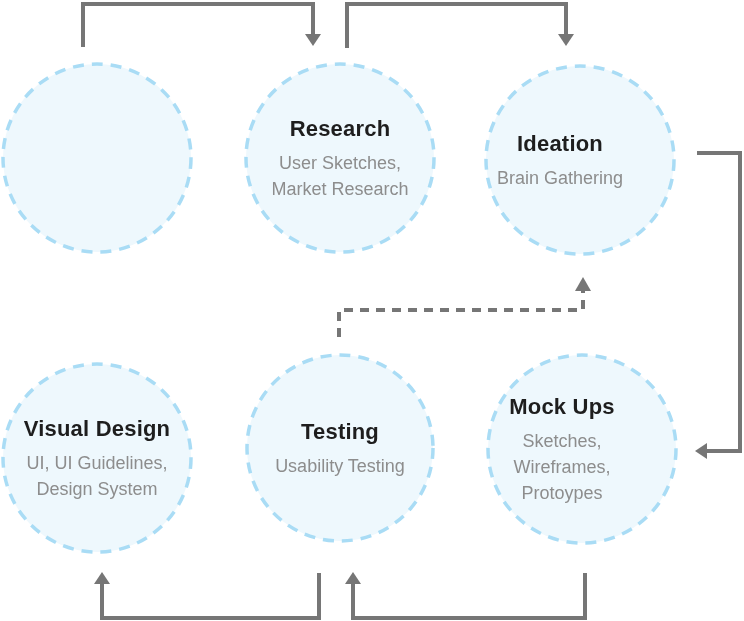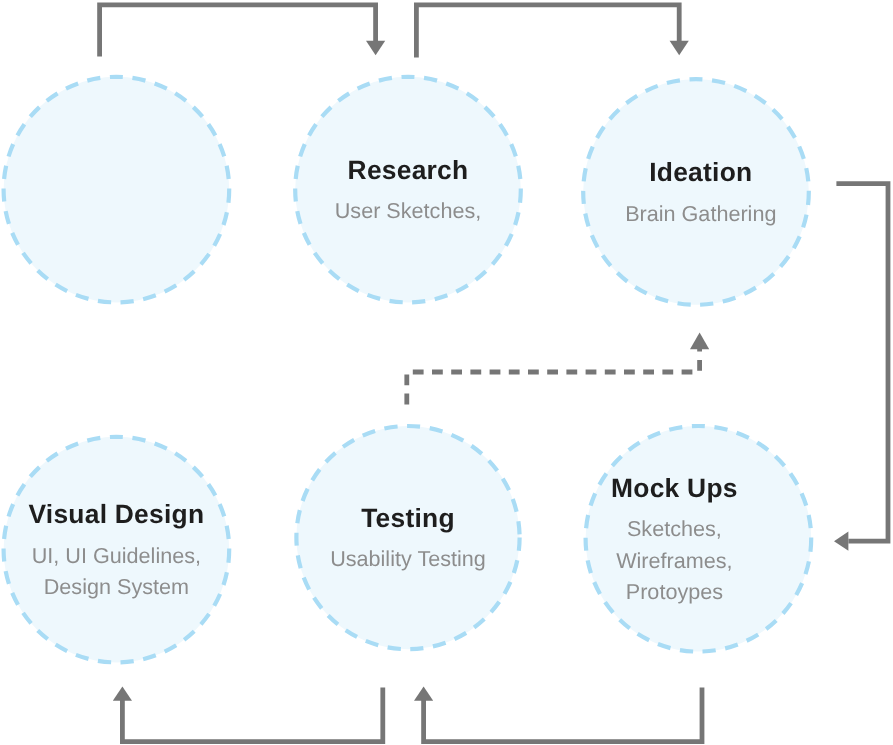--- a/index.html
+++ b/index.html
@@ -69,24 +69,25 @@
     <circle class="ring" cx="582" cy="449" r="94"></circle>
   </svg>
 
 
   <div class="node" style="left:246px;top:64px;width:188px;height:188px;">
     <div class="title">
       <div class="tline">Research</div>
     </div>
     <div class="subtitle">
       <div class="sline">User Sketches,</div>
+      <div class="sline">Market Research</div>
     </div>
   </div>
 
-  <div class="node" style="left:490px;top:66px;width:188px;height:188px;">
+  <div class="node" style="left:466px;top:66px;width:188px;height:188px;">
     <div class="title">
       <div class="tline">Ideation</div>
     </div>
     <div class="subtitle">
       <div class="sline">Brain Gathering</div>
     </div>
   </div>
 
   <div class="node" style="left:247px;top:355px;width:186px;height:186px;">
     <div class="title">

